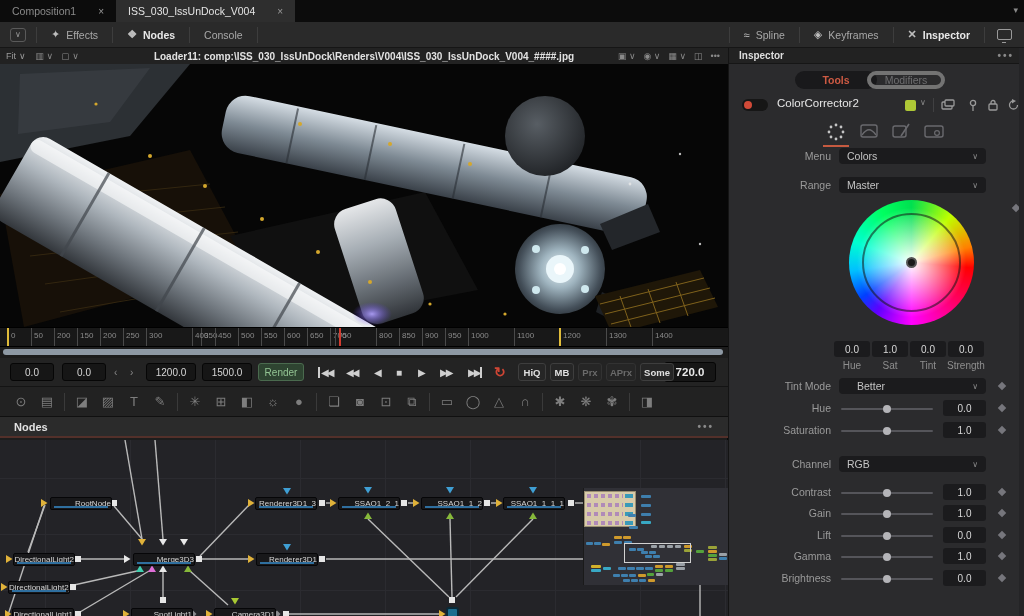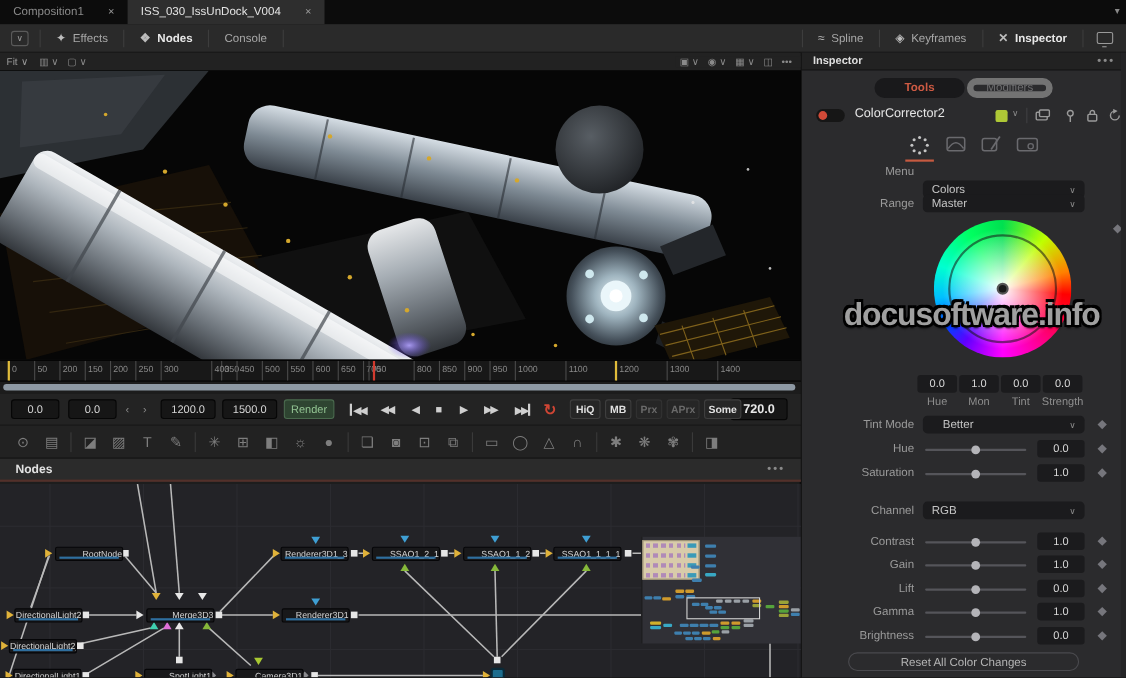--- a/index.html
+++ b/index.html
@@ -92,21 +92,21 @@
   .mm-row::after { content:""; position:absolute; right:-10px; top:0; width:8px; height:4px; background:#3a9ab8; }
   .mm-view { position:absolute; border:1px solid #d2d2d2; }
 
   
   #inspector { position:absolute; left:729px; top:48px; width:295px; height:568px; background:#2b2b2d; }
   #insp-header { position:absolute; left:0; top:0; width:295px; height:16px; background:#222222; border-bottom:1px solid #161616;
     display:flex; align-items:center; font-size:10px; font-weight:bold; color:#dedede; padding:0 10px; }
   #insp-header .dots { margin-left:auto; color:#8a8a8a; letter-spacing:2px; }
   .pill { position:absolute; height:18px; border-radius:9px; font-size:10.5px; display:flex; align-items:center; justify-content:center; }
   #tab-tools { left:66px; top:23px; width:82px; background:#19191b; color:#cd5a43; font-weight:bold; }
-  #tab-modifiers { left:150px; top:23px; width:78px; border:6px solid #737373; color:#6e6e70; }
+  #tab-modifiers { left:138px; top:23px; width:78px; border:4px solid #737373; color:#6e6e70; }
   #node-row { position:absolute; left:0; top:48px; width:295px; height:18px; }
   #node-toggle { position:absolute; left:13px; top:3px; width:26px; height:12px; background:#161616; border-radius:6px; }
   #node-toggle .dot { position:absolute; left:2px; top:2px; width:8px; height:8px; border-radius:50%; background:#d14a38; }
   #node-name { position:absolute; left:48px; top:1px; font-size:11.5px; color:#e6e6e6; }
   #node-swatch { position:absolute; left:176px; top:4px; width:11px; height:11px; background:#aec836; border-radius:2px; }
   #swatch-caret { position:absolute; left:191px; top:2px; color:#8a8a8a; font-size:8px; }
   .nr-sep { position:absolute; left:204px; top:2px; width:1px; height:14px; background:#404042; }
   .nr-icon { position:absolute; top:3px; }
   #icon-tabs { position:absolute; left:0; top:74px; width:295px; height:22px; }
   .itab { position:absolute; top:0; }
@@ -195,20 +195,21 @@
           <span>Inspector</span>
         </div>
         <div class="tb-sep"></div>
         <div class="monitor-icon"></div>
       </div>
   </div>
 
   <div id="left-col">
 
     <div id="viewer-header">
+      <span id="viewer-title">Loader11: comp:\ISS_030_IssUnDock\Renders\V004\ISS_030_IssUnDock_V004_####.jpg</span>
       <span class="vh-item">
         <span>Fit</span>
         <span>∨</span>
       </span>
       <span id="vh-left-icons" style="display:flex;">
           <span class="vh-icon">▥ ∨</span>
           <span class="vh-icon">▢ ∨</span>
         </span>
       <span id="vh-right">
           <span class="vh-icon">▣ ∨</span>
@@ -684,35 +685,34 @@
         </svg>
       <div id="itab-underline"></div>
     </div>
 
     <div id="wheel">
       <div class="ring"></div>
       <div class="center"></div>
     </div>
     <div id="wheel-diamond"></div>
 
-    <div id="watermark">docusoftware.info</div>
 
     <div id="quad">
         <div class="qbox" style="left: 105px;">0.0</div>
         <div class="qlabel" style="left: 101px;">Hue</div>
         <div class="qbox" style="left: 143px;">1.0</div>
-        <div class="qlabel" style="left: 139px;">Mon</div>
+        <div class="qlabel" style="left: 139px;">Sat</div>
         <div class="qbox" style="left: 181px;">0.0</div>
         <div class="qlabel" style="left: 177px;">Tint</div>
         <div class="qbox" style="left: 219px;">0.0</div>
         <div class="qlabel" style="left: 215px;">Strength</div>
       </div>
     <div id="insp-rows">
         <div class="row-label" style="top: 102px; left: 4px;">Menu</div>
-        <div class="dropdown" style="top: 116px; justify-content: center;">
+        <div class="dropdown" style="top: 100px; justify-content: center;">
           <span>Colors</span>
           <span class="dd-caret">∨</span>
         </div>
         <div class="row-label" style="top: 131px; left: 4px;">Range</div>
         <div class="dropdown" style="top: 129px;">
           <span>Master</span>
           <span class="dd-caret">∨</span>
         </div>
         <div class="row-label" style="top: 332px; left: 4px;">Tint Mode</div>
         <div class="dropdown" style="top: 330px; padding-left: 18px;">
@@ -755,16 +755,15 @@
         <div class="slider-handle" style="top: 505px; left: 154px;"></div>
         <div class="val-box" style="top: 500px;">1.0</div>
         <div class="diamond" style="top: 505px;"></div>
         <div class="row-label" style="top: 524px; left: 4px;">Brightness</div>
         <div class="slider-track" style="top: 530px;"></div>
         <div class="slider-handle" style="top: 527px; left: 154px;"></div>
         <div class="val-box" style="top: 522px;">0.0</div>
         <div class="diamond" style="top: 527px;"></div>
       </div>
 
-    <div id="reset-btn">Reset All Color Changes</div>
     <div id="insp-scroll"></div>
   </div>
 </div>
 
 </body></html>

